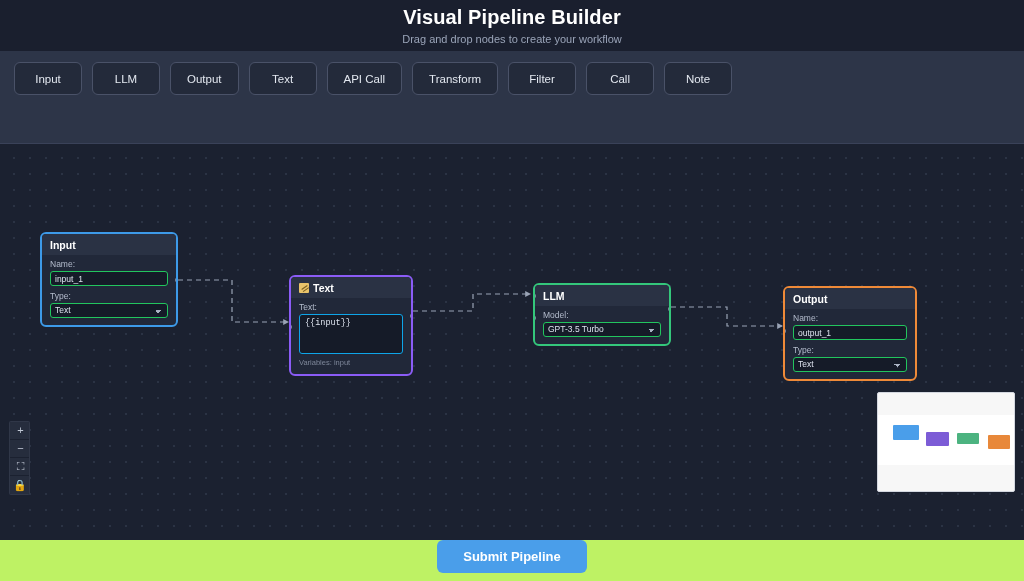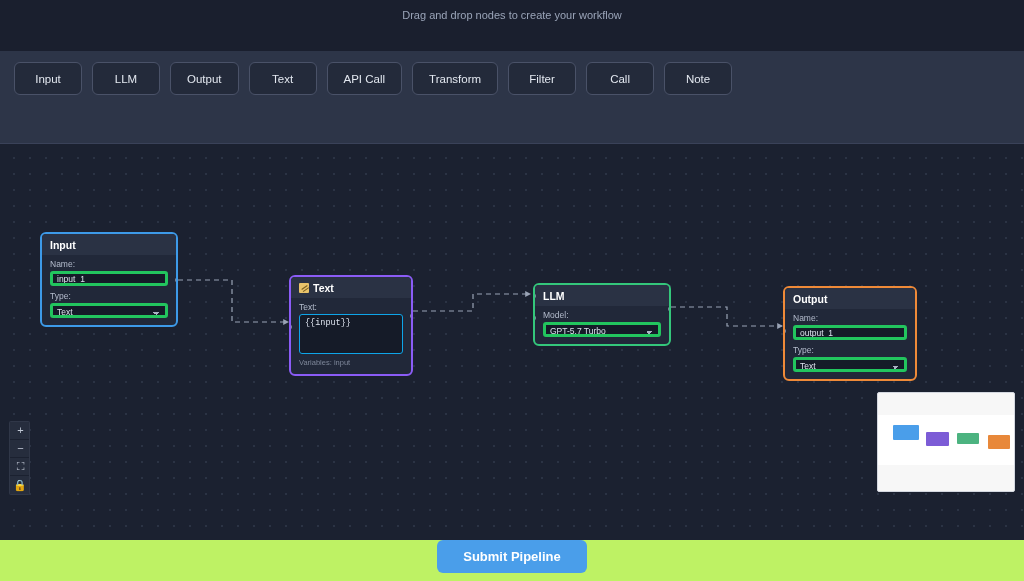--- a/index.html
+++ b/index.html
@@ -144,21 +144,21 @@
   .field-label {
     font-size: 8.5px;
     color: #b4bccd;
     margin-bottom: 2px;
     display: block;
   }
   .field-input, .field-select {
     width: 100%;
     height: 15px;
     background: #151b28;
-    border: 3px solid #22c55e;
+    border: 1px solid #22c55e;
     border-radius: 3px;
     color: #dde3ee;
     font-size: 8.5px;
     font-family: "Liberation Sans", sans-serif;
     padding: 0 4px;
     margin-bottom: 5px;
     display: block;
     line-height: 13px;
   }
   .field-select {
@@ -307,20 +307,21 @@
     padding: 9px 26px;
     cursor: pointer;
   }
 </style>
 </head>
 <body>
 
 <div id="app">
 
   <div class="app-header">
+    <div class="app-title">Visual Pipeline Builder</div>
     <div class="app-subtitle">Drag and drop nodes to create your workflow</div>
   </div>
 
   <div class="palette-bar">
     <div class="palette-buttons">
       <button class="palette-btn">Input</button>
       <button class="palette-btn">LLM</button>
       <button class="palette-btn">Output</button>
       <button class="palette-btn">Text</button>
       <button class="palette-btn">API Call</button>
@@ -373,21 +374,21 @@
       <span class="handle" style="left:-5px; top:47px;"></span>
       <span class="handle" style="right:-5px; top:36px;"></span>
     </div>
 
     <div class="node node-llm" style="left:533px; top:139px; width:138px;">
       <div class="node-header">
         <span>LLM</span>
       </div>
       <div class="node-body">
         <span class="field-label">Model:</span>
-        <div class="field-select">GPT-5.7 Turbo</div>
+        <div class="field-select">GPT-3.5 Turbo</div>
       </div>
       <span class="handle" style="left:-5px; top:8px;"></span>
       <span class="handle" style="left:-5px; top:30px;"></span>
       <span class="handle" style="right:-5px; top:21px;"></span>
     </div>
 
     <div class="node node-output" style="left:783px; top:142px; width:134px;">
       <div class="node-header">
         <span>Output</span>
       </div>

